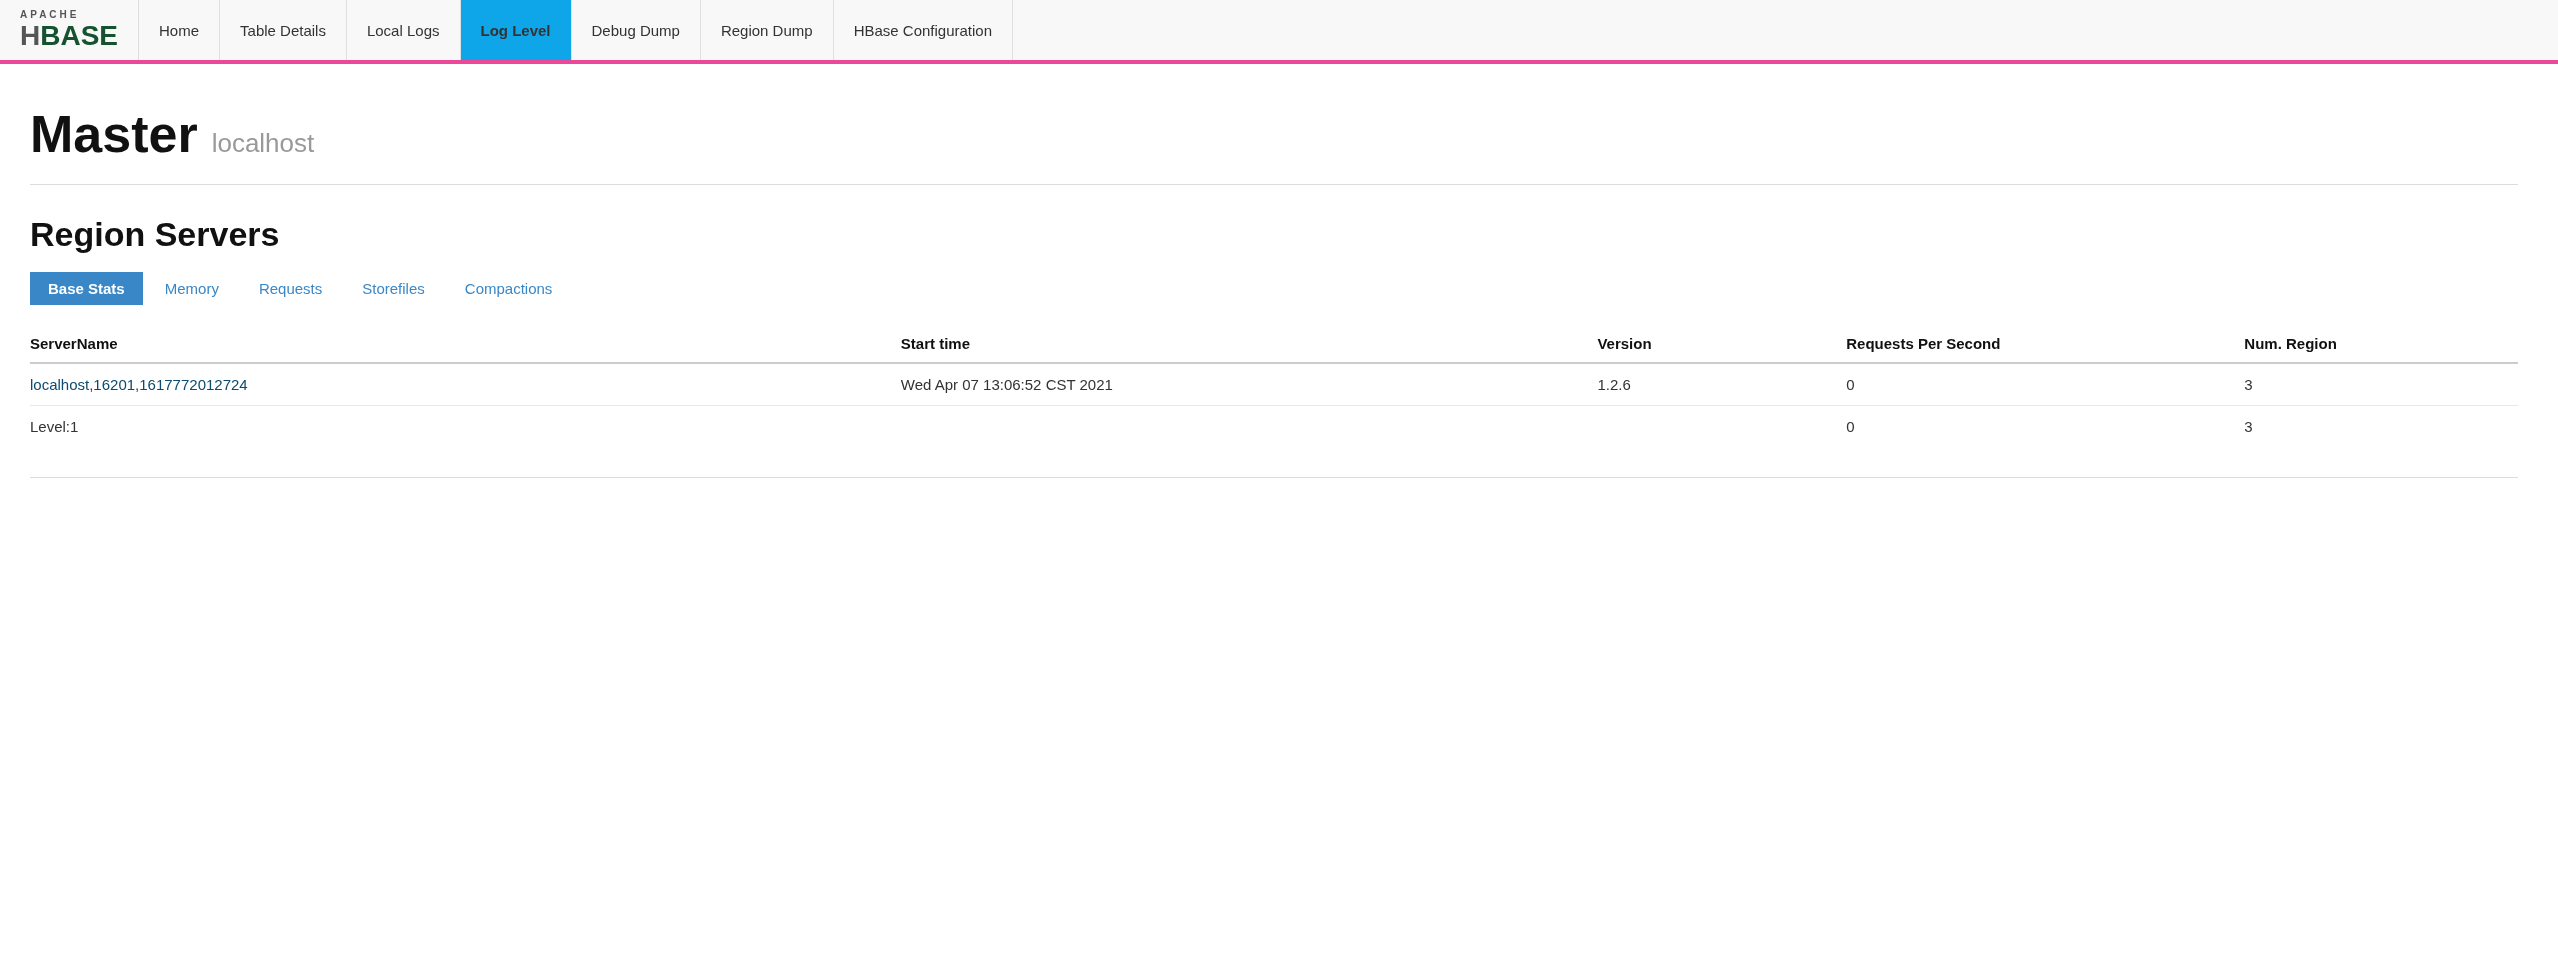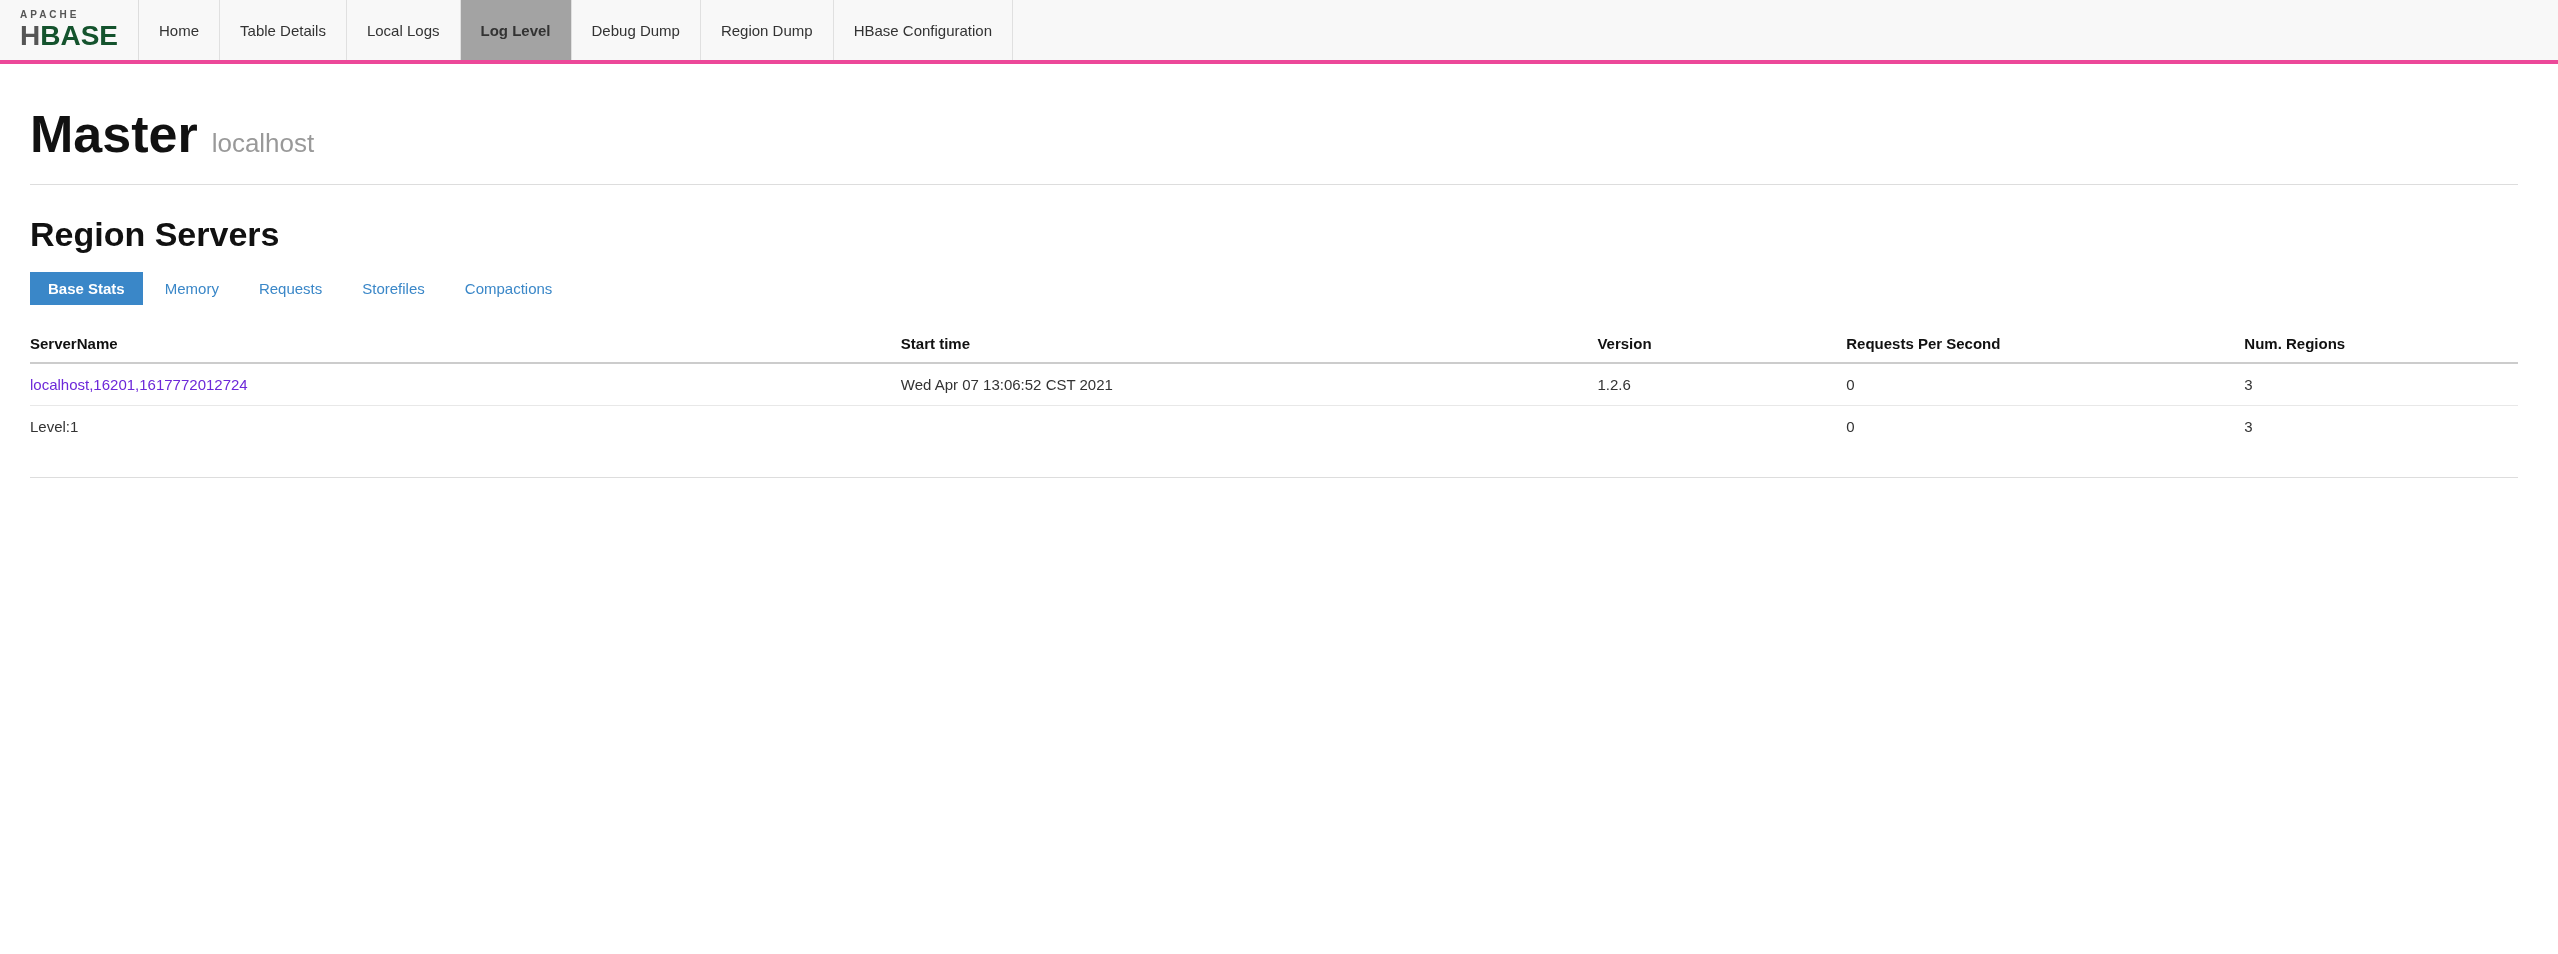--- a/index.html
+++ b/index.html
@@ -7,21 +7,21 @@
 
     
     nav { display: flex; align-items: stretch; border-bottom: 4px solid #ec4899; background: #f8f8f8; height: 64px; }
     .logo-area { display: flex; align-items: center; padding: 0 20px; border-right: 1px solid #ddd; }
     .logo-text { font-size: 28px; font-weight: 900; line-height: 1; }
     .logo-apache { display: block; font-size: 10px; font-weight: 700; letter-spacing: 3px; color: #555; text-transform: uppercase; margin-bottom: 2px; }
     .logo-hbase-h { color: #555; }
     .logo-hbase-base { color: #14532d; }
     .nav-links { display: flex; align-items: stretch; }
     .nav-link { display: flex; align-items: center; padding: 0 20px; text-decoration: none; color: #333; font-size: 15px; border-right: 1px solid #e0e0e0; white-space: nowrap; }
-    .nav-link.active { font-weight: 700; background: #a3a3a3; }
+    .nav-link.active { font-weight: 700; background: #0ea5e9; }
 
     
     .content { padding: 40px 40px 40px 30px; }
 
     
     .master-header { display: flex; align-items: baseline; gap: 14px; margin-bottom: 20px; }
     .master-title { font-size: 52px; font-weight: 700; color: #111; }
     .master-hostname { font-size: 26px; color: #999; font-weight: 400; }
     hr.divider { border: none; border-top: 1px solid #ddd; margin-bottom: 30px; }
 
@@ -33,21 +33,21 @@
     .tab { padding: 8px 18px; font-size: 15px; border-radius: 0; cursor: pointer; text-decoration: none; border: none; background: transparent; }
     .tab.active { background: #3a87c8; color: #fff; font-weight: 600; }
     .tab.inactive { color: #3a87c8; background: transparent; }
 
     
     table { width: 100%; border-collapse: collapse; }
     thead tr { border-bottom: 2px solid #ccc; }
     th { text-align: left; padding: 10px 16px 10px 0; font-size: 15px; font-weight: 700; color: #111; }
     td { padding: 12px 16px 12px 0; font-size: 15px; color: #333; border-bottom: 1px solid #e8e8e8; }
     tbody tr:last-child td { border-bottom: none; }
-    .server-link { color: #6d28d9; text-decoration: none; }
+    .server-link { color: #0c4a6e; text-decoration: none; }
 
     
     .col-server { width: 35%; }
     .col-start  { width: 28%; }
     .col-version{ width: 10%; }
     .col-rps    { width: 16%; }
     .col-regions{ width: 11%; }
 
     hr.bottom-divider { border: none; border-top: 1px solid #ddd; margin-top: 30px; }
   </style>
@@ -91,21 +91,21 @@
         <a href="#" class="tab inactive">Compactions</a>
       </div>
 
     <table>
       <thead>
         <tr id="table-header">
         <th class="col-server">ServerName</th>
             <th class="col-start">Start time</th>
             <th class="col-version">Version</th>
             <th class="col-rps">Requests Per Second</th>
-            <th class="col-regions">Num. Regions</th>
+            <th class="col-regions">Num. Region</th>
           </tr>
       </thead>
       <tbody id="table-body">
       <tr>
             <td class="col-server"><a href="#" class="server-link">localhost,16201,1617772012724</a></td>
             <td class="col-start">Wed Apr 07 13:06:52 CST 2021</td>
             <td class="col-version">1.2.6</td>
             <td class="col-rps">0</td>
             <td class="col-regions">3</td>
           </tr>

